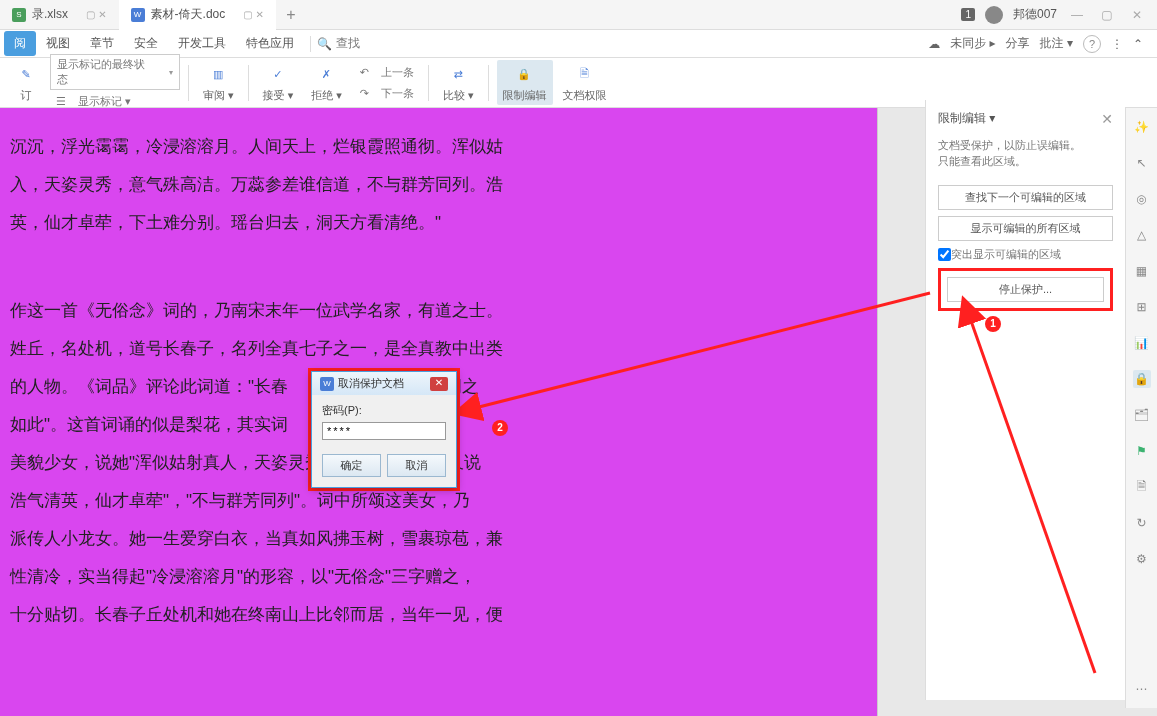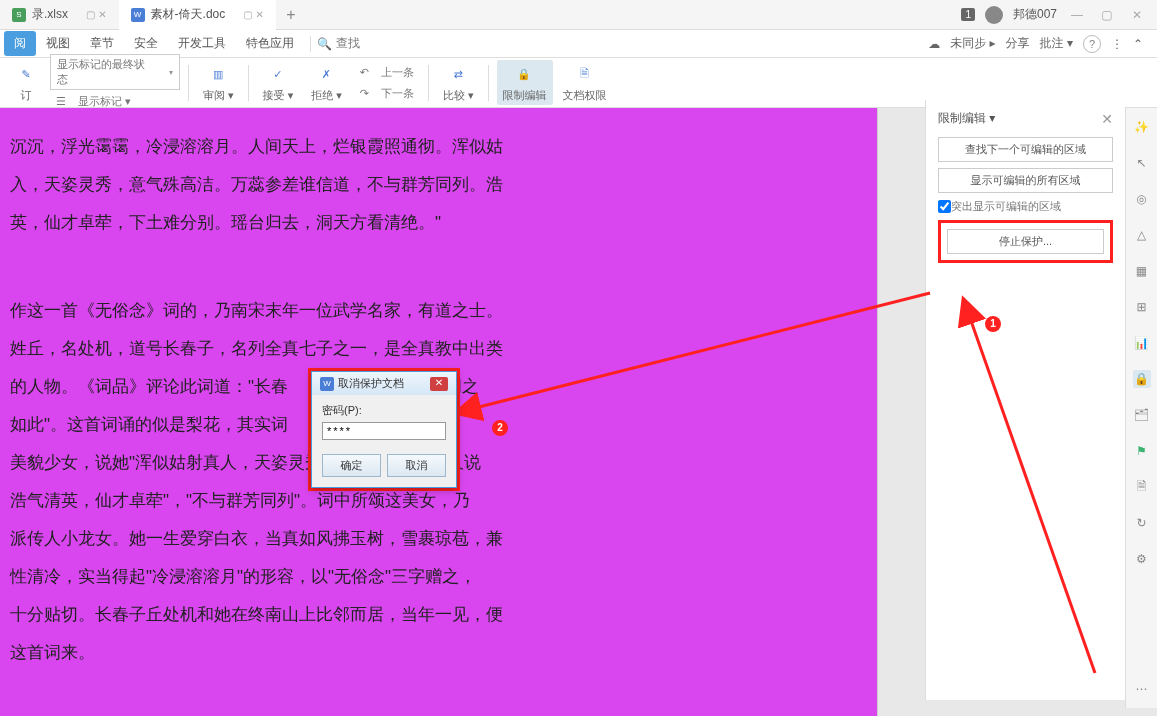--- a/index.html
+++ b/index.html
@@ -192,31 +192,34 @@
       <div class="doc-p">
         <div>作这一首《无俗念》词的，乃南宋末年一位武学名家，有道之士。</div>
         <div>姓丘，名处机，道号长春子，名列全真七子之一，是全真教中出类</div>
         <div><span>的人物。《词品》评论此词道："长春</span><span style="margin-left:140px">而词之</span></div>
         <div><span>如此"。这首词诵的似是梨花，其实词</span><span style="margin-left:140px">身白</span></div>
         <div>美貌少女，说她"浑似姑射真人，天姿灵秀，意气殊高洁"，又说</div>
         <div>浩气清英，仙才卓荦"，"不与群芳同列"。词中所颂这美女，乃</div>
         <div>派传人小龙女。她一生爱穿白衣，当真如风拂玉树，雪裹琼苞，兼</div>
         <div>性清冷，实当得起"冷浸溶溶月"的形容，以"无俗念"三字赠之，</div>
         <div>十分贴切。长春子丘处机和她在终南山上比邻而居，当年一见，便</div>
-        <div>这首词来。</div>
       </div>
     </div>
   </div>
   <div class="gray-col"></div>
 </div>
 
 <div class="side-panel">
   <div class="sp-head">
     <span class="sp-title">限制编辑 ▾</span>
     <span class="sp-close">✕</span>
+  </div>
+  <div class="sp-desc">
+    <div>文档受保护，以防止误编辑。</div>
+    <div>只能查看此区域。</div>
   </div>
   <button class="sp-btn">查找下一个可编辑的区域</button>
   <button class="sp-btn">显示可编辑的所有区域</button>
   <label class="sp-chk">
     <input type="checkbox" checked="" style="">
     <span>突出显示可编辑的区域</span>
   </label>
   <div class="sp-stop-wrap">
     <button class="sp-btn" style="margin:0">停止保护...</button>
   </div>

